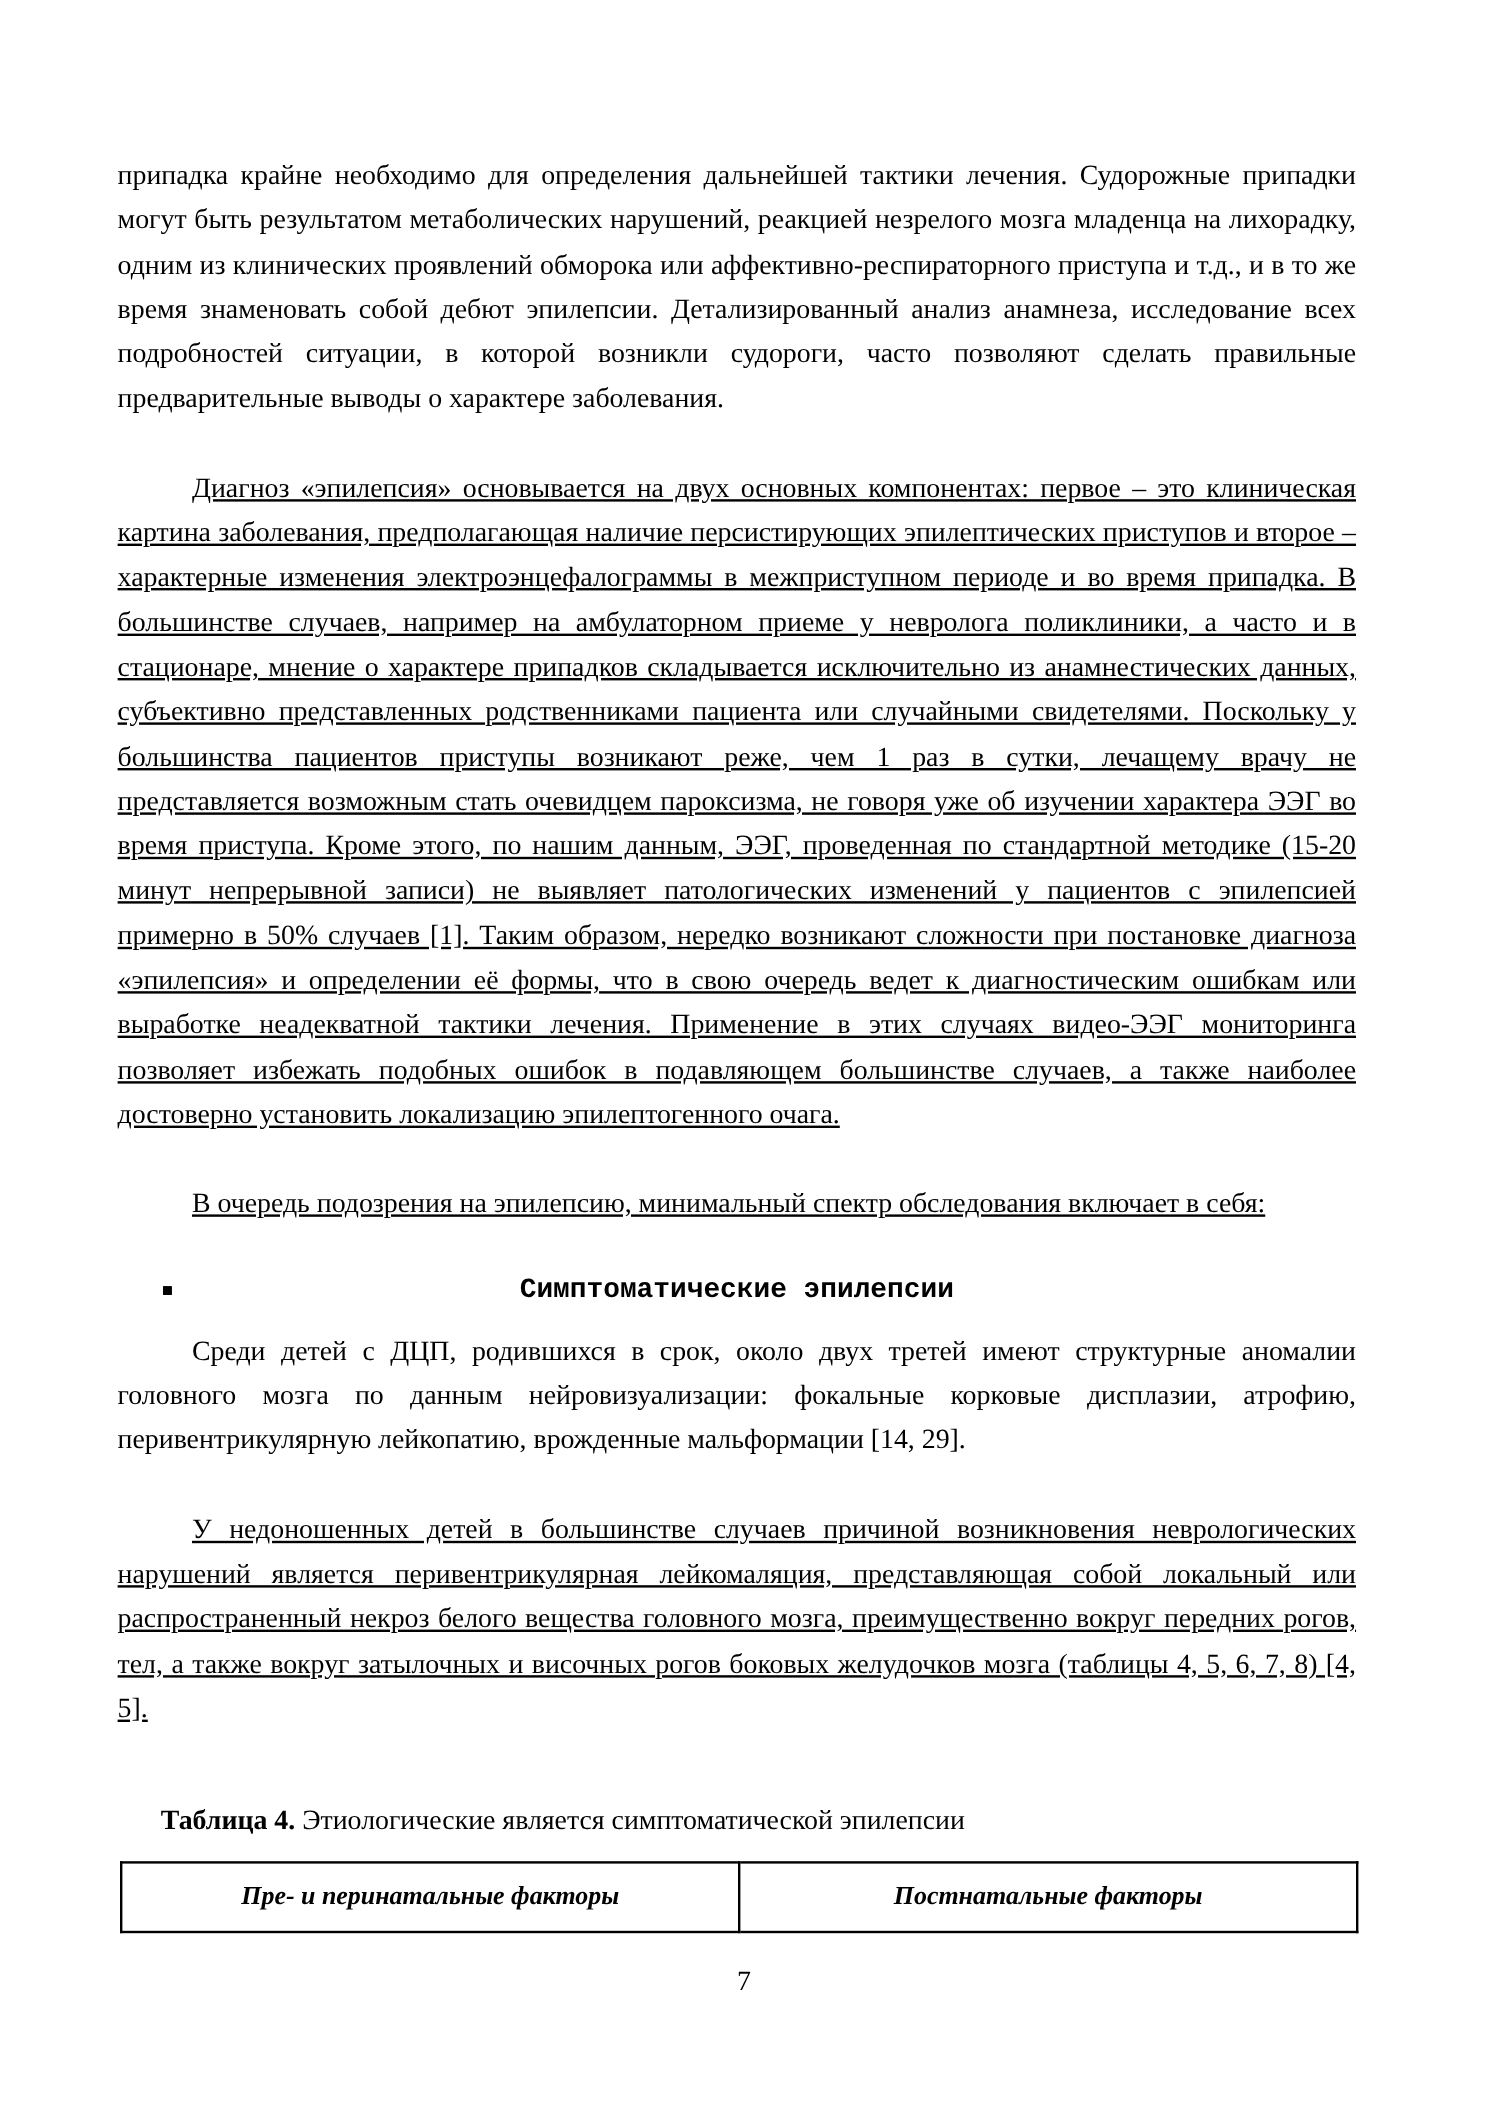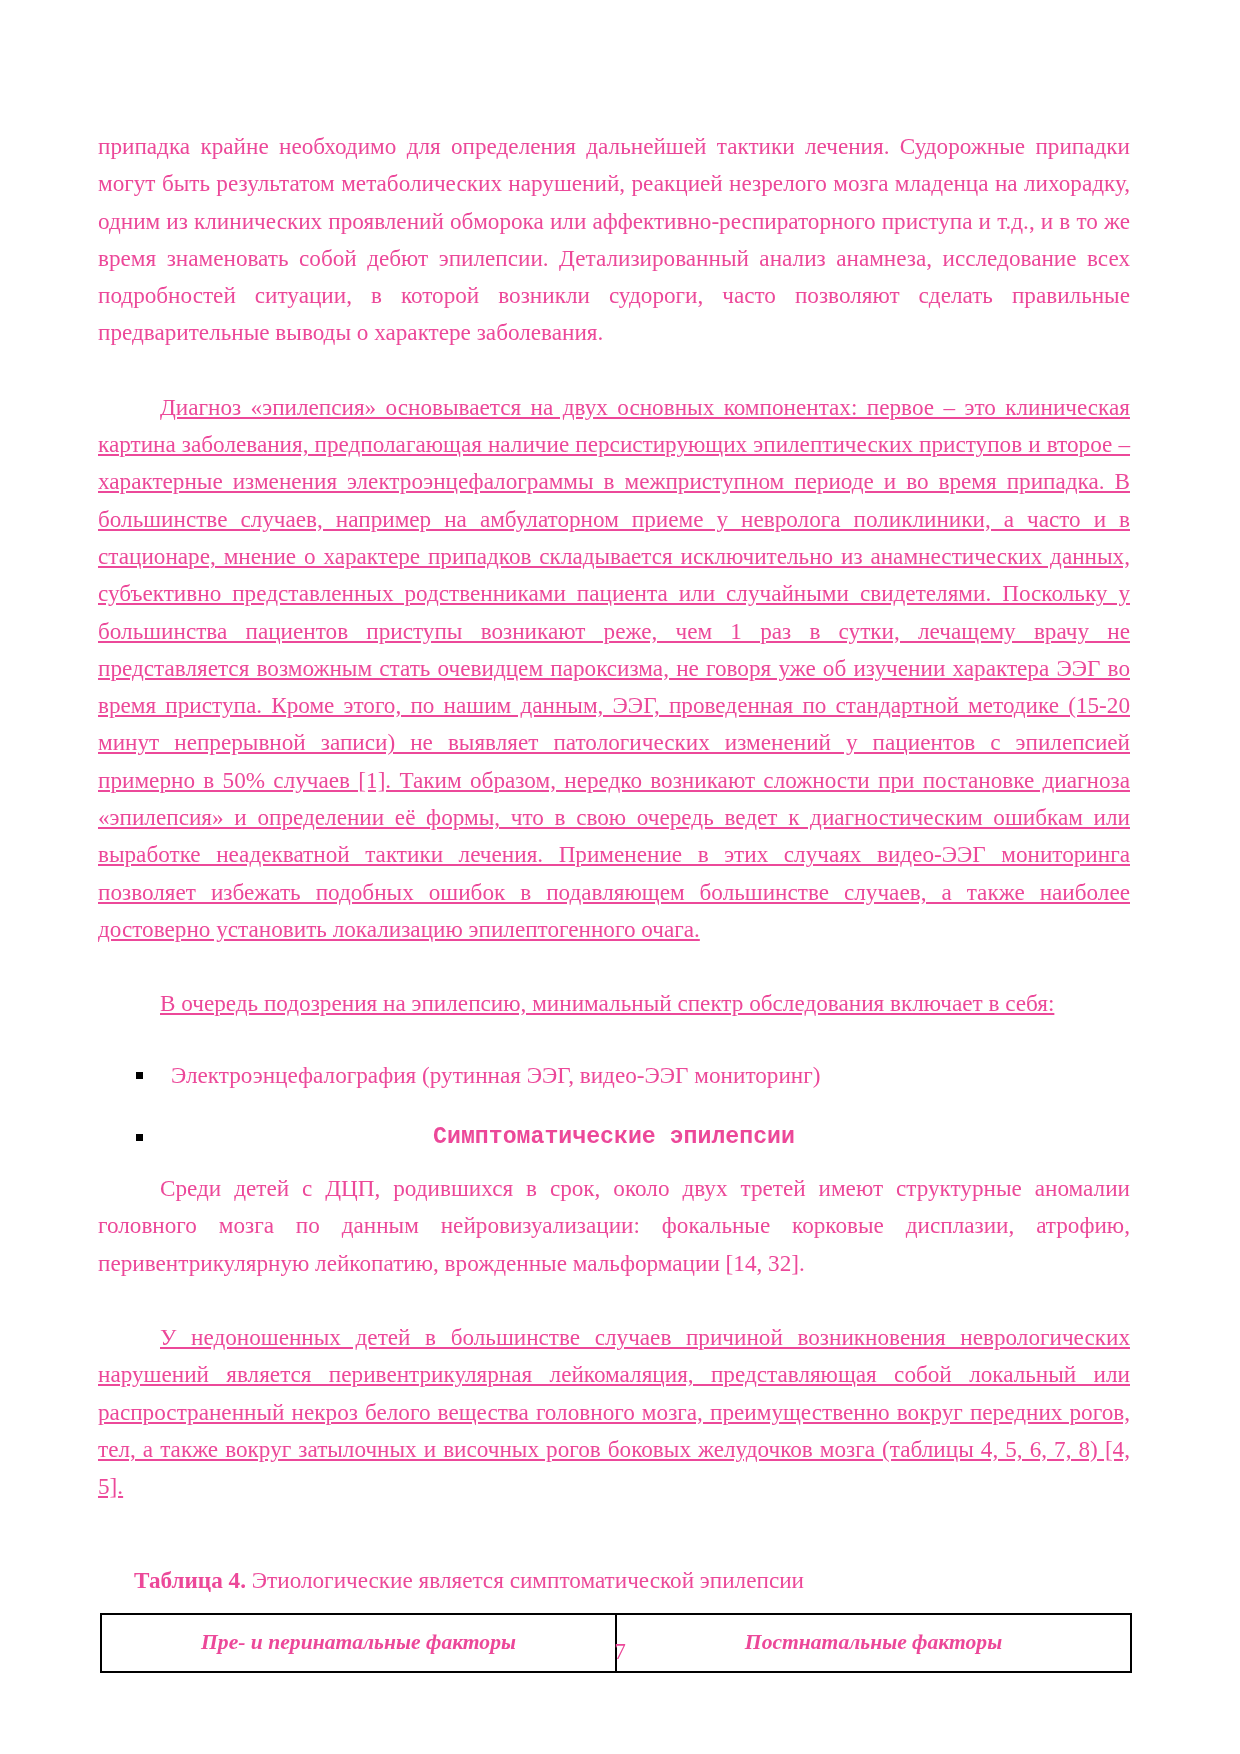--- a/index.html
+++ b/index.html
@@ -8,21 +8,21 @@
     padding: 0;
     background: #ffffff;
   }
   .page {
     position: relative;
     width: 1240px;
     height: 1754px;
     background: #ffffff;
     margin: 0 auto;
     font-family: "Liberation Serif", "DejaVu Serif", serif;
-    color: #ec4899;
+    color: #000000;
     overflow: hidden;
     box-sizing: border-box;
   }
   .content {
     position: absolute;
     left: 98px;
     top: 128px;
     width: 1032px;
   }
   p.body-par {
@@ -124,30 +124,29 @@
     <p class="body-par indent spaced">Диагноз «эпилепсия» основывается на двух основных компонентах: первое – это клиническая картина заболевания, предполагающая наличие персистирующих эпилептических приступов и второе – характерные изменения электроэнцефалограммы в межприступном периоде и во время припадка. В большинстве случаев, например на амбулаторном приеме у невролога поликлиники, а часто и в стационаре, мнение о характере припадков складывается исключительно из анамнестических данных, субъективно представленных родственниками пациента или случайными свидетелями. Поскольку у большинства пациентов приступы возникают реже, чем 1 раз в сутки, лечащему врачу не представляется возможным стать очевидцем пароксизма, не говоря уже об изучении характера ЭЭГ во время приступа. Кроме этого, по нашим данным, ЭЭГ, проведенная по стандартной методике (15-20 минут непрерывной записи) не выявляет патологических изменений у пациентов с эпилепсией примерно в 50% случаев [1]. Таким образом, нередко возникают сложности при постановке диагноза «эпилепсия» и определении её формы, что в свою очередь ведет к диагностическим ошибкам или выработке неадекватной тактики лечения. Применение в этих случаях видео-ЭЭГ мониторинга позволяет избежать подобных ошибок в подавляющем большинстве случаев, а также наиболее достоверно установить локализацию эпилептогенного очага.</p>
 
     <p class="body-par indent spaced">В очередь подозрения на эпилепсию, минимальный спектр обследования  включает в себя:</p>
 
     <ul class="bullet-list">
       <li>
         <span class="sq"></span>
       </li>
       <li>
         <span class="sq"></span>
-        <span>Электроэнцефалография (рутинная ЭЭГ, видео-ЭЭГ мониторинг)</span>
       </li>
       <li>
         <span class="sq"></span>
       </li>
     </ul>
 
     <h2 class="section-head">Симптоматические эпилепсии</h2>
 
-    <p class="body-par indent">Среди детей с ДЦП, родившихся в срок, около двух третей имеют структурные аномалии головного мозга по данным нейровизуализации: фокальные корковые дисплазии, атрофию, перивентрикулярную лейкопатию, врожденные мальформации [14, 32].</p>
+    <p class="body-par indent">Среди детей с ДЦП, родившихся в срок, около двух третей имеют структурные аномалии головного мозга по данным нейровизуализации: фокальные корковые дисплазии, атрофию, перивентрикулярную лейкопатию, врожденные мальформации [14, 29].</p>
 
     <p class="body-par indent spaced">У недоношенных детей в большинстве случаев причиной возникновения неврологических нарушений является перивентрикулярная лейкомаляция, представляющая собой локальный или распространенный некроз белого вещества головного мозга, преимущественно вокруг передних рогов, тел, а также вокруг затылочных и височных рогов боковых желудочков мозга (таблицы 4, 5, 6, 7, 8)  [4, 5].</p>
 
     <div class="table-caption">
       <span class="lead">Таблица 4.</span><span> Этиологические является симптоматической эпилепсии</span>
     </div>
 
     <table class="factors">
       <thead>
         <tr>

